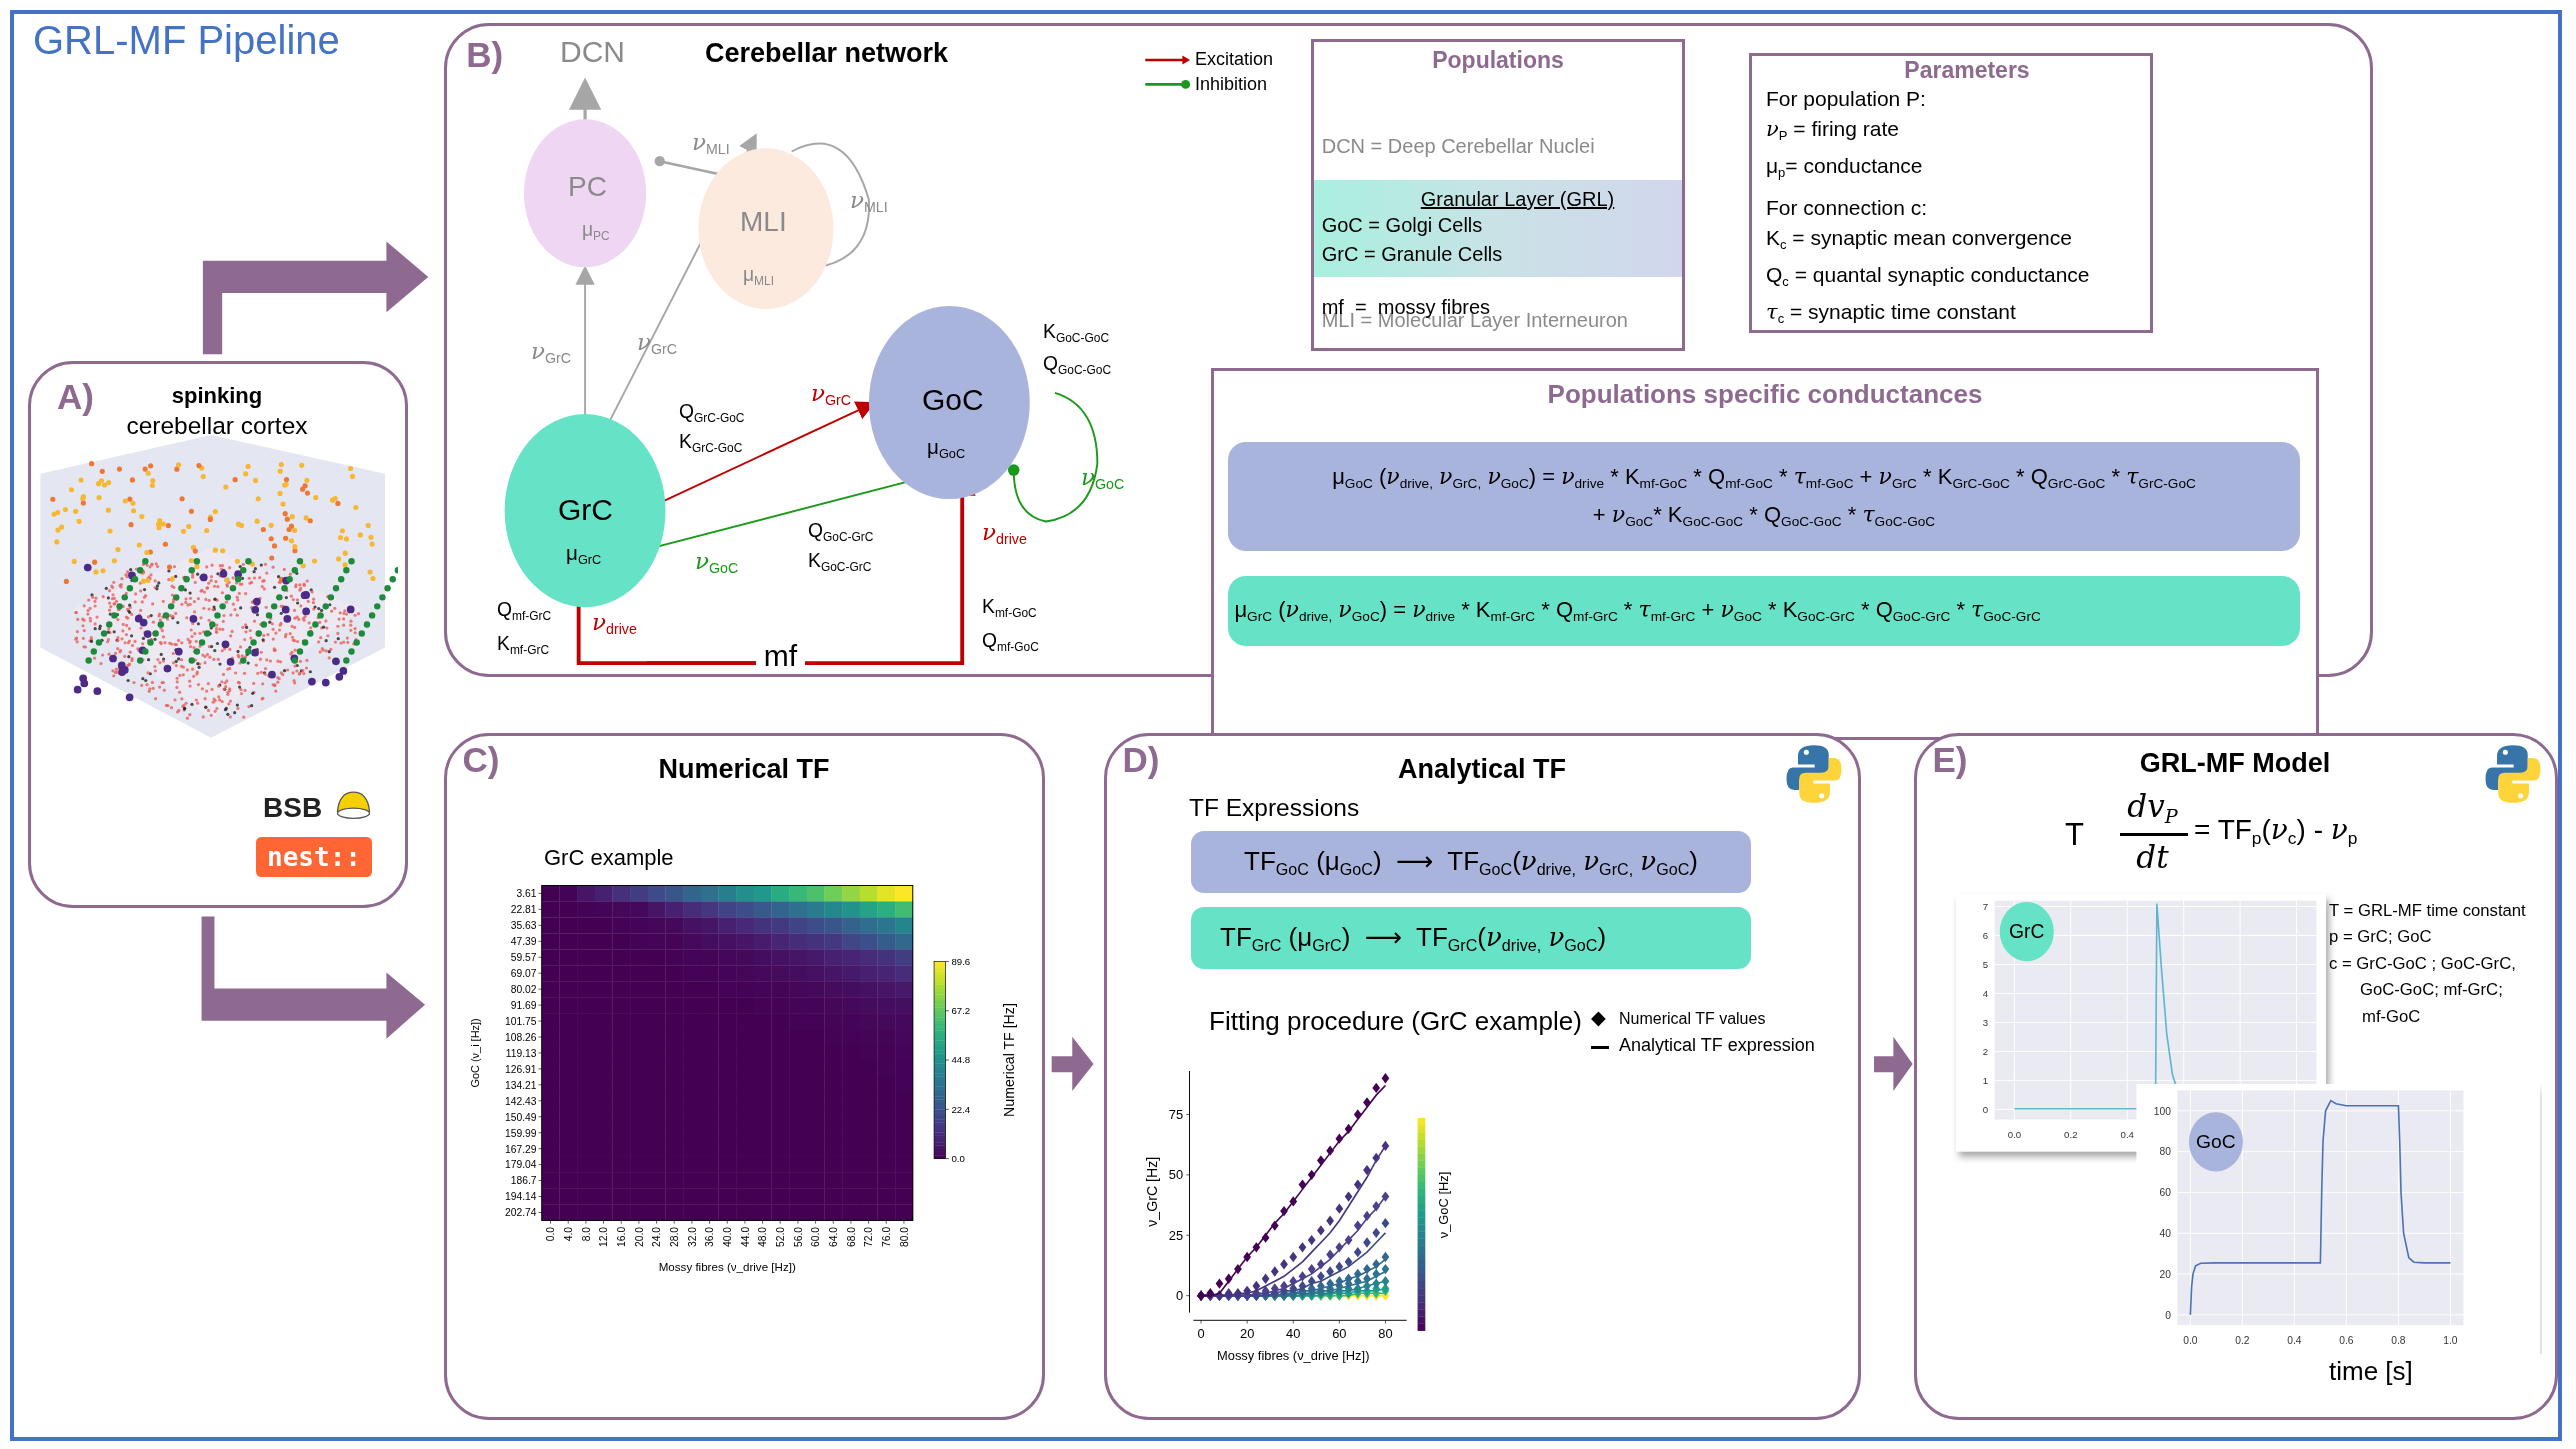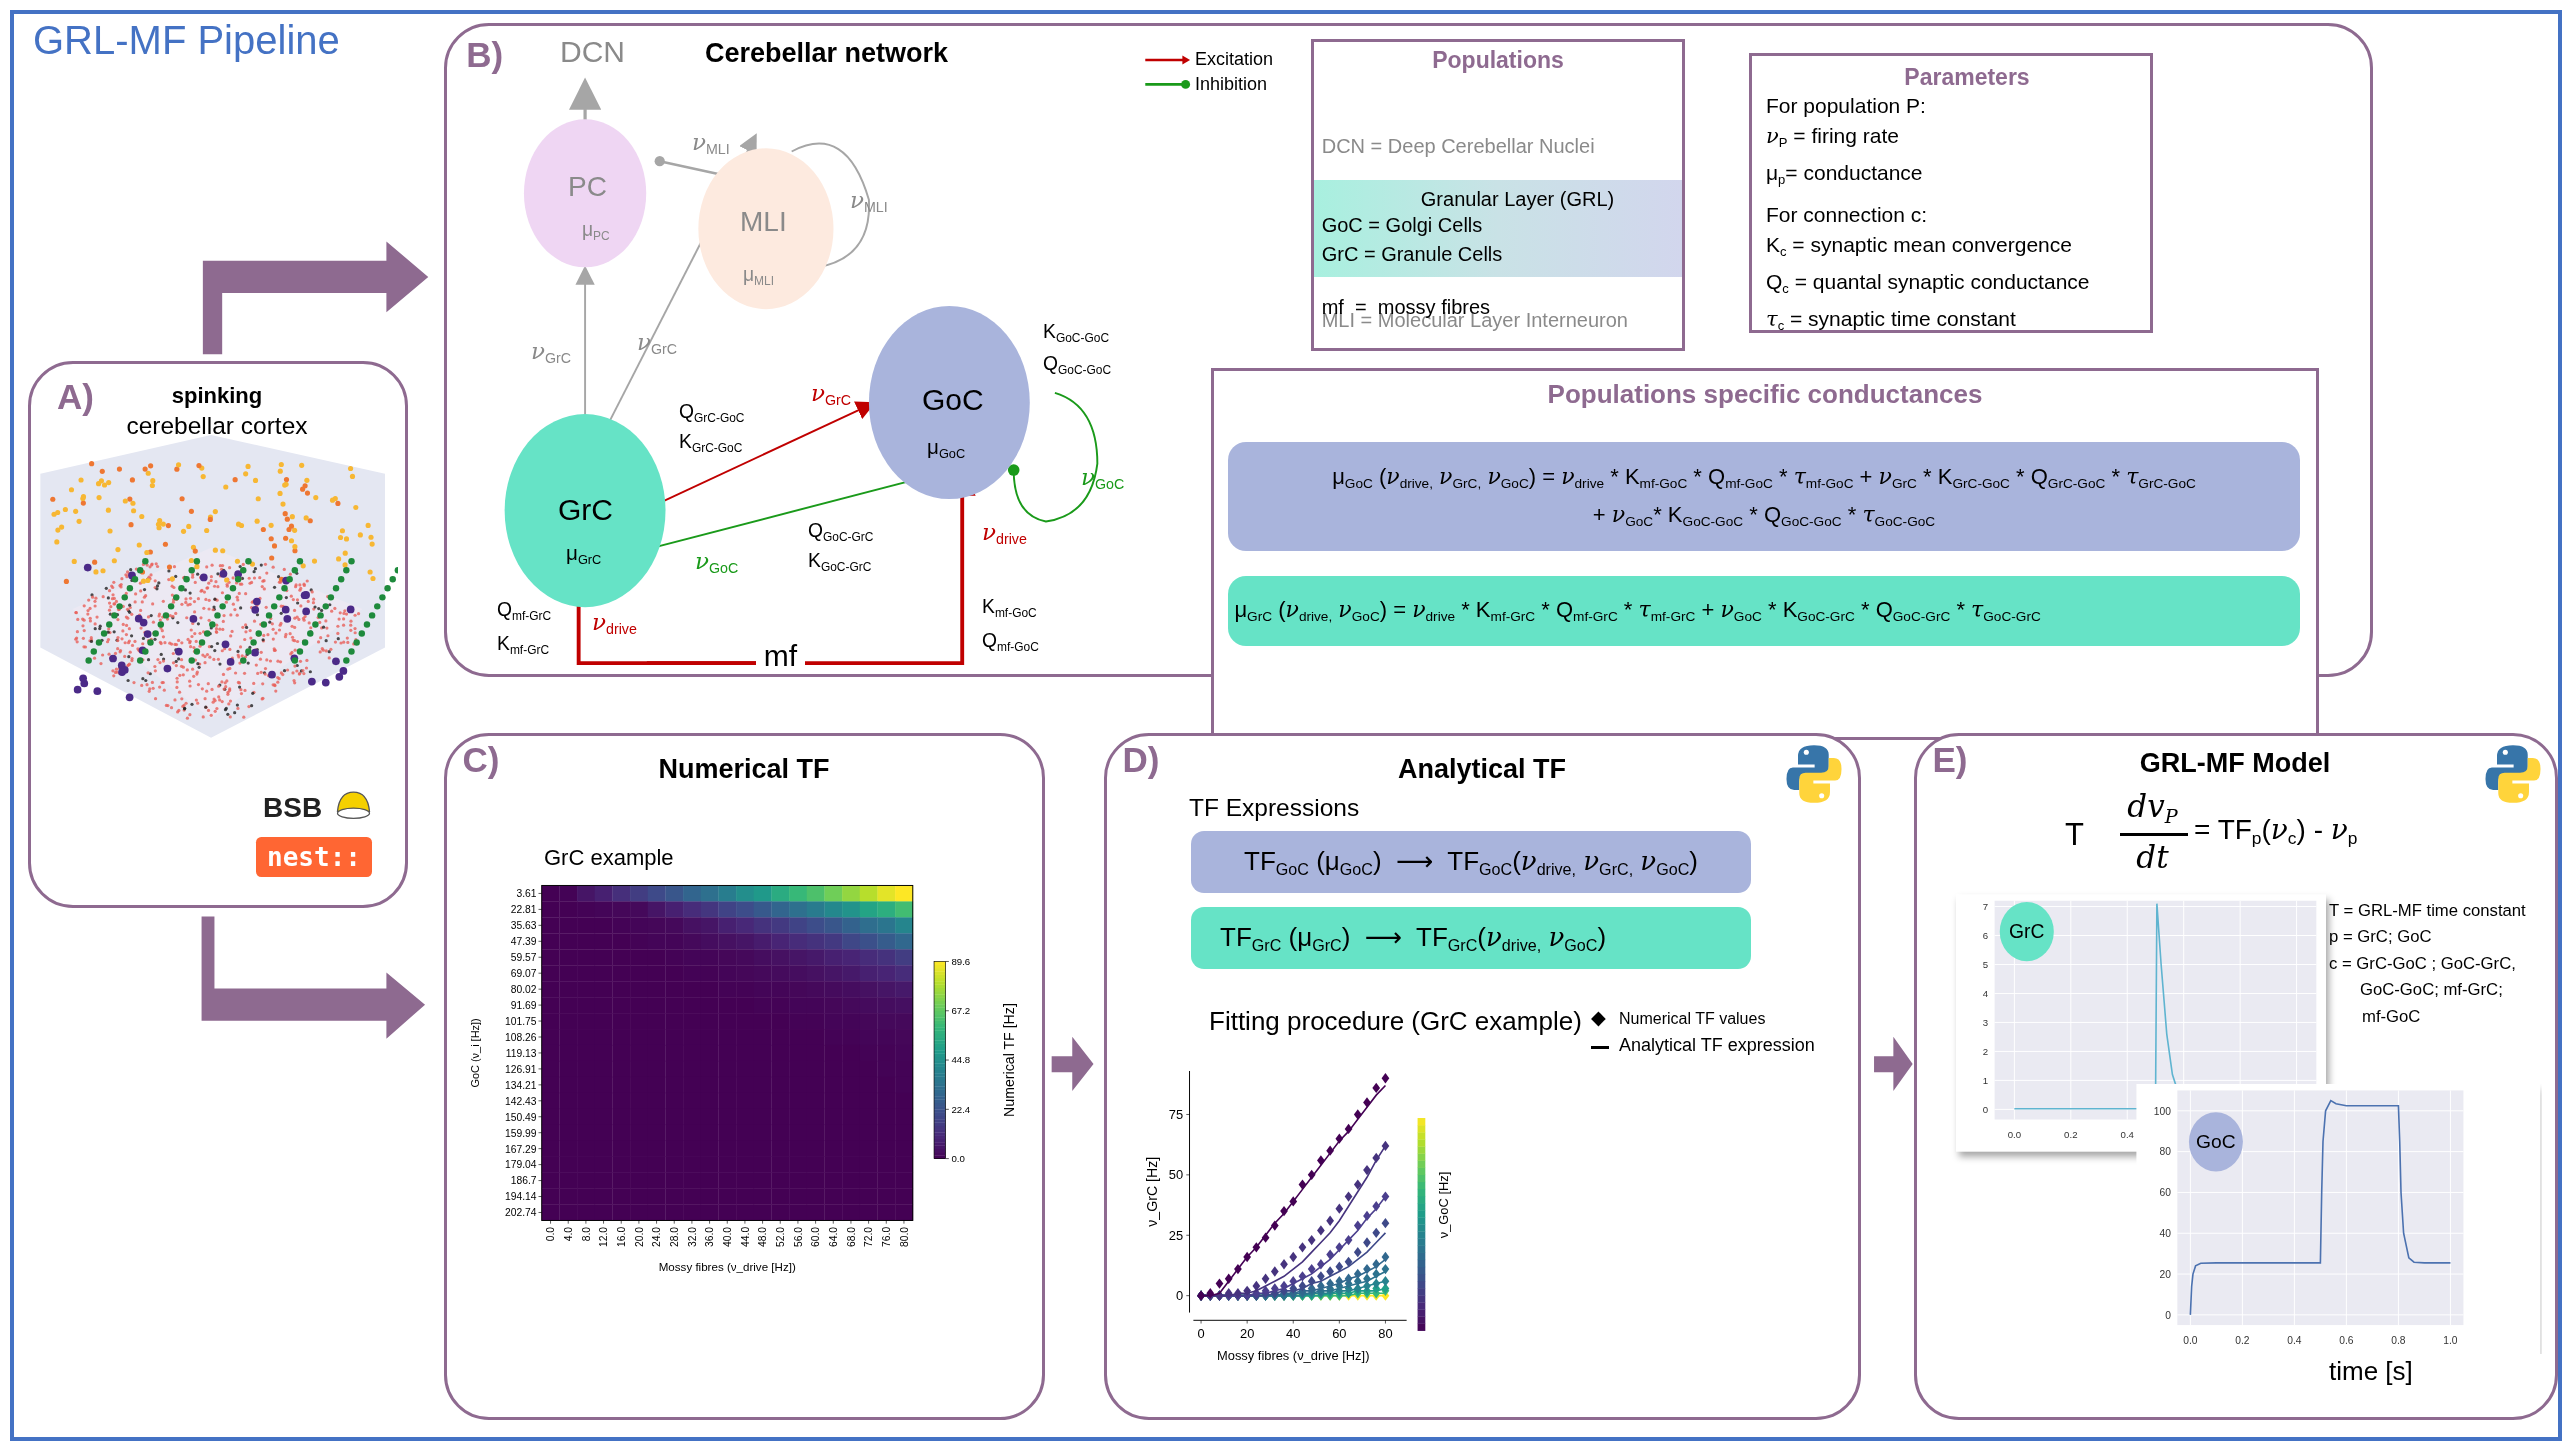--- a/index.html
+++ b/index.html
@@ -1064,31 +1064,31 @@
   <div class="abs" style="left:748px;top:48px;font-size:18px;">Inhibition</div>
 
   <div class="box" style="left:864px;top:13px;width:374px;height:312px;">
     <div class="purple-title" style="text-align:center;font-size:23px;margin-top:5.2px;">Populations</div>
     <div style="padding-left:7.7px;font-size:20px;line-height:29px;color:#8a8a8a;white-space:pre;">
       <div>DCN = Deep Cerebellar Nuclei</div>
       <div>PC   = Purkinje Cells</div>
       <div>MLI = Molecular Layer Interneuron</div>
     </div>
     <div style="position:absolute;left:0;right:0;top:138px;height:97px;background:linear-gradient(90deg,#a8f0df 0%,#c9e2e6 50%,#d2d6ed 100%);">
-      <div style="text-align:center;font-size:20px;margin-top:7.7px;padding-left:39px;">Granular Layer (GRL)</div>
+      <div style="text-align:center;text-decoration:underline;font-size:20px;margin-top:7.7px;padding-left:39px;">Granular Layer (GRL)</div>
       <div style="padding-left:7.7px;font-size:20px;line-height:29px;">
         <div>GoC = Golgi Cells</div>
         <div>GrC = Granule Cells</div>
       </div>
     </div>
     <div style="position:absolute;left:7.7px;top:254px;font-size:20px;white-space:pre;">mf  =  mossy fibres</div>
   </div>
 
   <div class="box" style="left:1302px;top:27px;width:404px;height:280px;">
-    <div class="purple-title" style="text-align:center;font-size:23px;margin-top:8px;padding-left:32px;">Parameters</div>
+    <div class="purple-title" style="text-align:center;font-size:23px;margin-top:1px;padding-left:32px;">Parameters</div>
     <div style="padding-left:14px;font-size:21px;line-height:30px;">
       <div>For population P:</div>
       <div><span class="nu">ν</span><sub>P</sub><span style="white-space:pre"> = firing rate</span></div>
       <div><span>μ</span><sub>p</sub><span>= conductance</span></div>
       <div style="margin-top:5.2px;">For connection c:</div>
       <div><span>K</span><sub>c</sub><span style="white-space:pre"> = synaptic mean convergence</span></div>
       <div><span>Q</span><sub>c</sub><span style="white-space:pre"> = quantal synaptic conductance</span></div>
       <div><span class="nu">τ</span><sub>c</sub><span style="white-space:pre"> = synaptic time constant</span></div>
     </div>
   </div>

